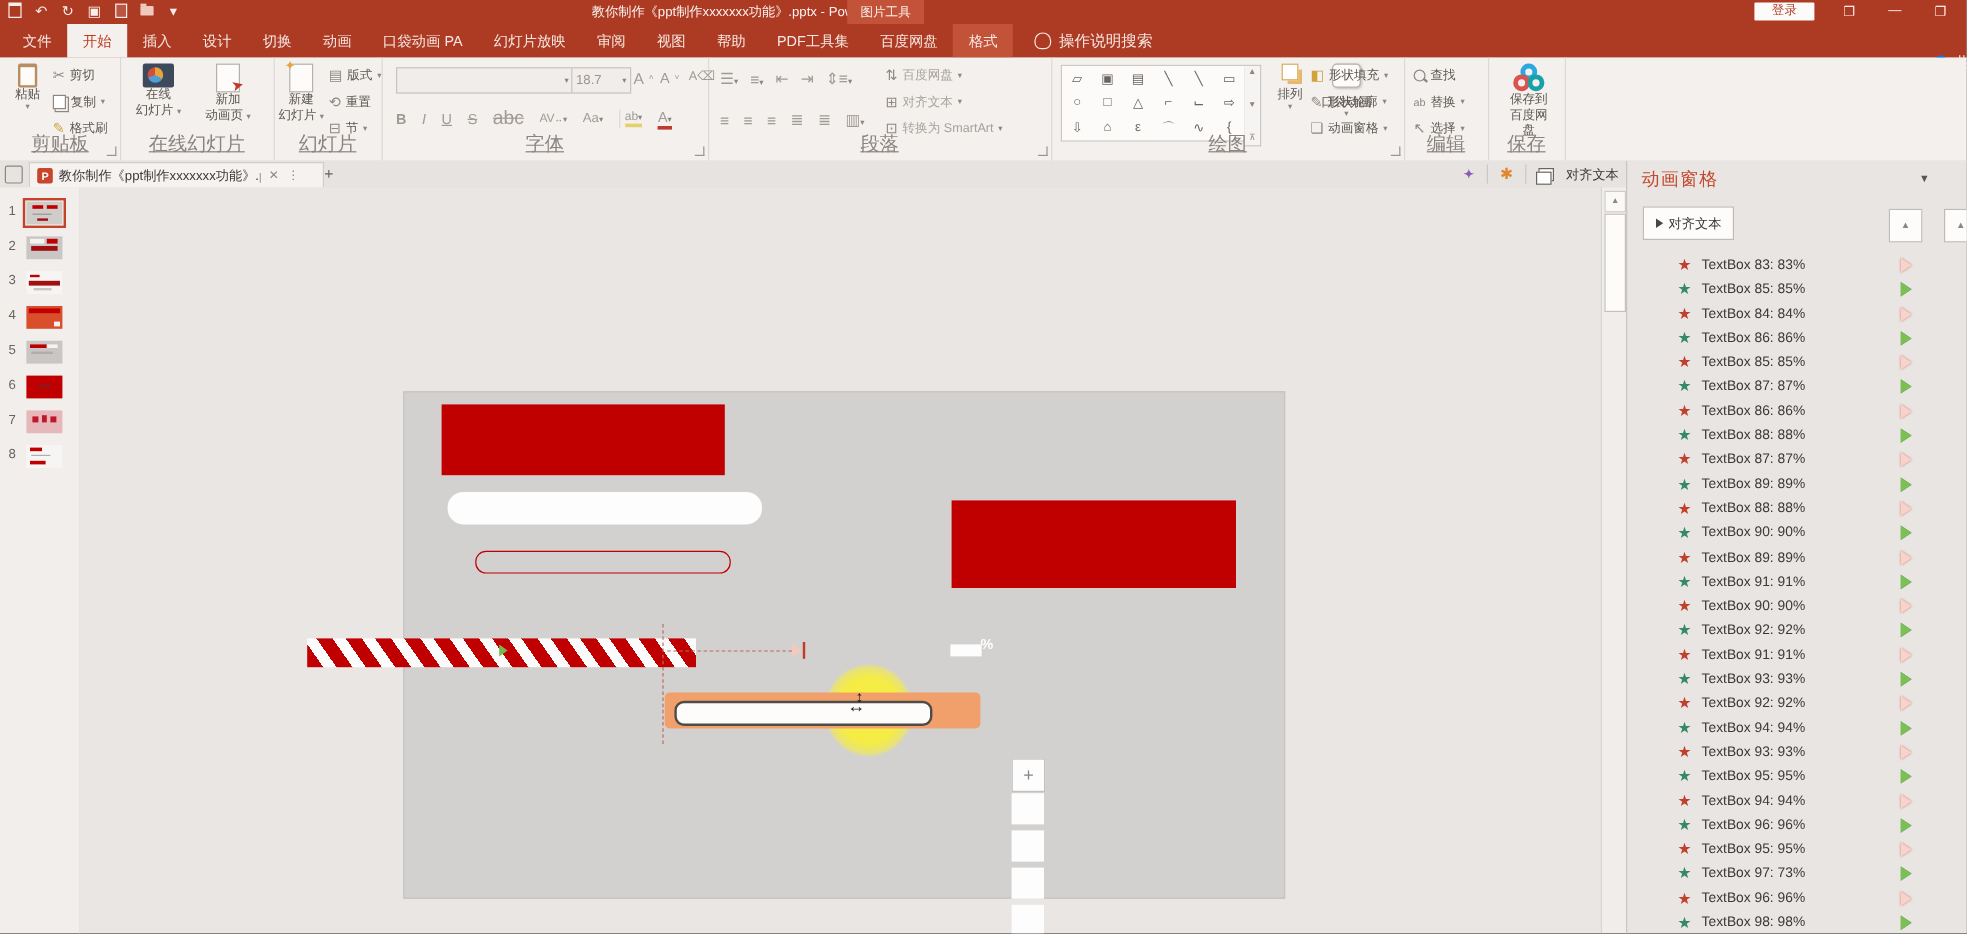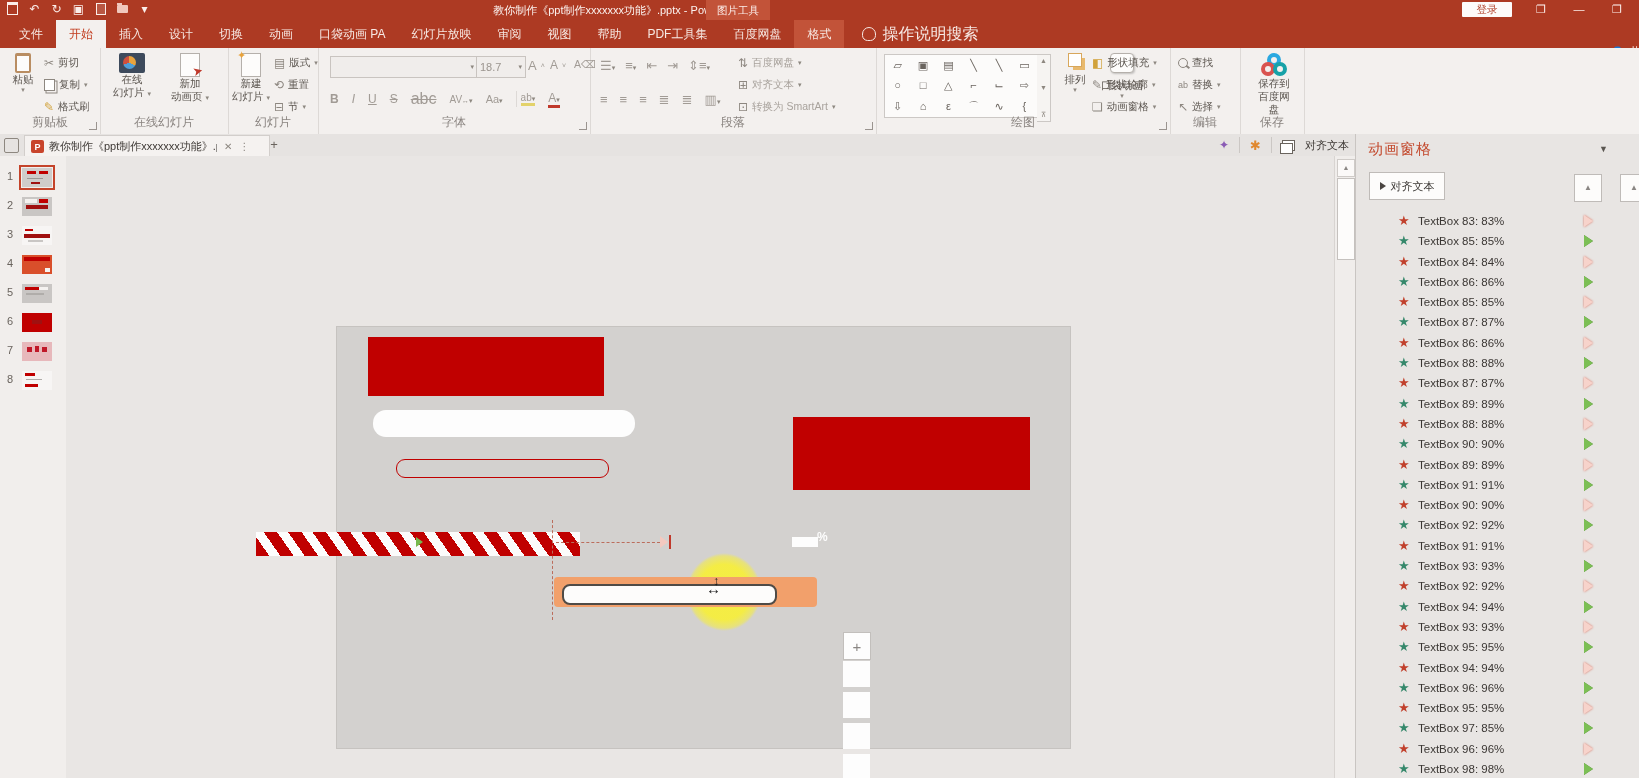--- a/index.html
+++ b/index.html
@@ -19,28 +19,28 @@
   #ctx-header{position:absolute;left:706px;top:0;width:64px;height:20px;background:var(--c-contextual,#c25339);color:#fbeeea;font-size:10.5px;text-align:center;line-height:20px;}
   #login-btn{position:absolute;left:1462px;top:2px;width:50px;height:15px;background:#fdfbfa;color:#b03f27;font-size:10.5px;text-align:center;line-height:15px;border-radius:1px;}
   .win-ctl{position:absolute;top:3px;color:#fbeeea;font-size:11px;width:18px;text-align:center;}
 
   
   #tabrow{position:absolute;left:0;top:20px;width:1639px;height:28px;background:var(--c-titlebar,#ad3a23);display:flex;align-items:stretch;}
   #ribbon-tabs{display:flex;align-items:stretch;padding-left:6px;}
   .rtab{color:#f7e8e3;font-size:12px;padding:0 13px;display:flex;align-items:center;white-space:nowrap;}
   .rtab.active{background:#f3f0ee;color:#c23b1e;}
   .rtab.contextual{background:var(--c-contextual,#c25339);}
-  #tellme{display:flex;align-items:center;gap:6px;color:#f7e8e3;font-size:16px;padding-left:18px;}
+  #tellme{display:flex;align-items:center;gap:6px;color:#f7e8e3;font-size:13px;padding-left:18px;}
   #bulb{width:12px;height:12px;border:1.3px solid #f7e8e3;border-radius:50% 50% 40% 40%;position:relative;}
   #share-cut{position:absolute;right:-14px;top:24px;color:#fbeeea;font-size:12px;display:flex;gap:4px;align-items:center;}
 
   
   #ribbon{position:absolute;left:0;top:48px;width:1639px;height:86px;background:#f3f0ee;border-bottom:1px solid #cfcbc8;}
   .rgroup{position:absolute;top:0;height:86px;border-right:1px solid #ddd9d6;}
-  .glabel{position:absolute;bottom:3px;left:0;right:0;text-align:center;font-size:12px;color:#8a8480;}
+  .glabel{position:absolute;bottom:3px;left:0;right:0;text-align:center;font-size:16px;color:#8a8480;text-decoration:underline;}
   .launcher{position:absolute;bottom:4px;right:3px;width:7px;height:7px;border-right:1.4px solid #9a948f;border-bottom:1.4px solid #9a948f;}
   .bigbtn{position:absolute;top:5px;display:flex;flex-direction:column;align-items:center;font-size:10.5px;color:#5c5650;text-align:center;line-height:1.25;}
   .smallrow{position:absolute;display:flex;align-items:center;gap:4px;font-size:10.5px;color:#5c5650;white-space:nowrap;}
   .gray-ic{color:#8d8780;font-size:12px;}
   .caret{font-size:7px;color:#8d8780;}
   .combo{position:absolute;height:20px;background:#f0edeb;border:1px solid #c9c4c0;display:flex;align-items:center;justify-content:space-between;padding:0 3px;font-size:11px;color:#9b958f;}
   .fbtn{font-size:12px;color:#a19b95;margin-right:9px;}
   .clip-ic{width:16px;height:20px;background:#b98d62;border-radius:2px;position:relative;}
   .clip-ic:before{content:"";position:absolute;left:2px;top:3px;width:12px;height:15px;background:#fdfcfb;}
   .dbl-sq{width:9px;height:10px;border:1.2px solid #8d8780;background:#fff;box-shadow:2px 2px 0 -0.5px #f3f0ee,2px 2px 0 0.5px #8d8780;}
@@ -670,21 +670,21 @@
           <span class="albl">TextBox 96: 96%</span>
           <span class="atri green"></span>
         </div>
         <div class="arow">
           <span class="astar red">★</span>
           <span class="albl">TextBox 95: 95%</span>
           <span class="atri red"></span>
         </div>
         <div class="arow">
           <span class="astar green">★</span>
-          <span class="albl">TextBox 97: 85%</span>
+          <span class="albl">TextBox 97: 73%</span>
           <span class="atri green"></span>
         </div>
         <div class="arow">
           <span class="astar red">★</span>
           <span class="albl">TextBox 96: 96%</span>
           <span class="atri red"></span>
         </div>
         <div class="arow">
           <span class="astar green">★</span>
           <span class="albl">TextBox 98: 98%</span>

